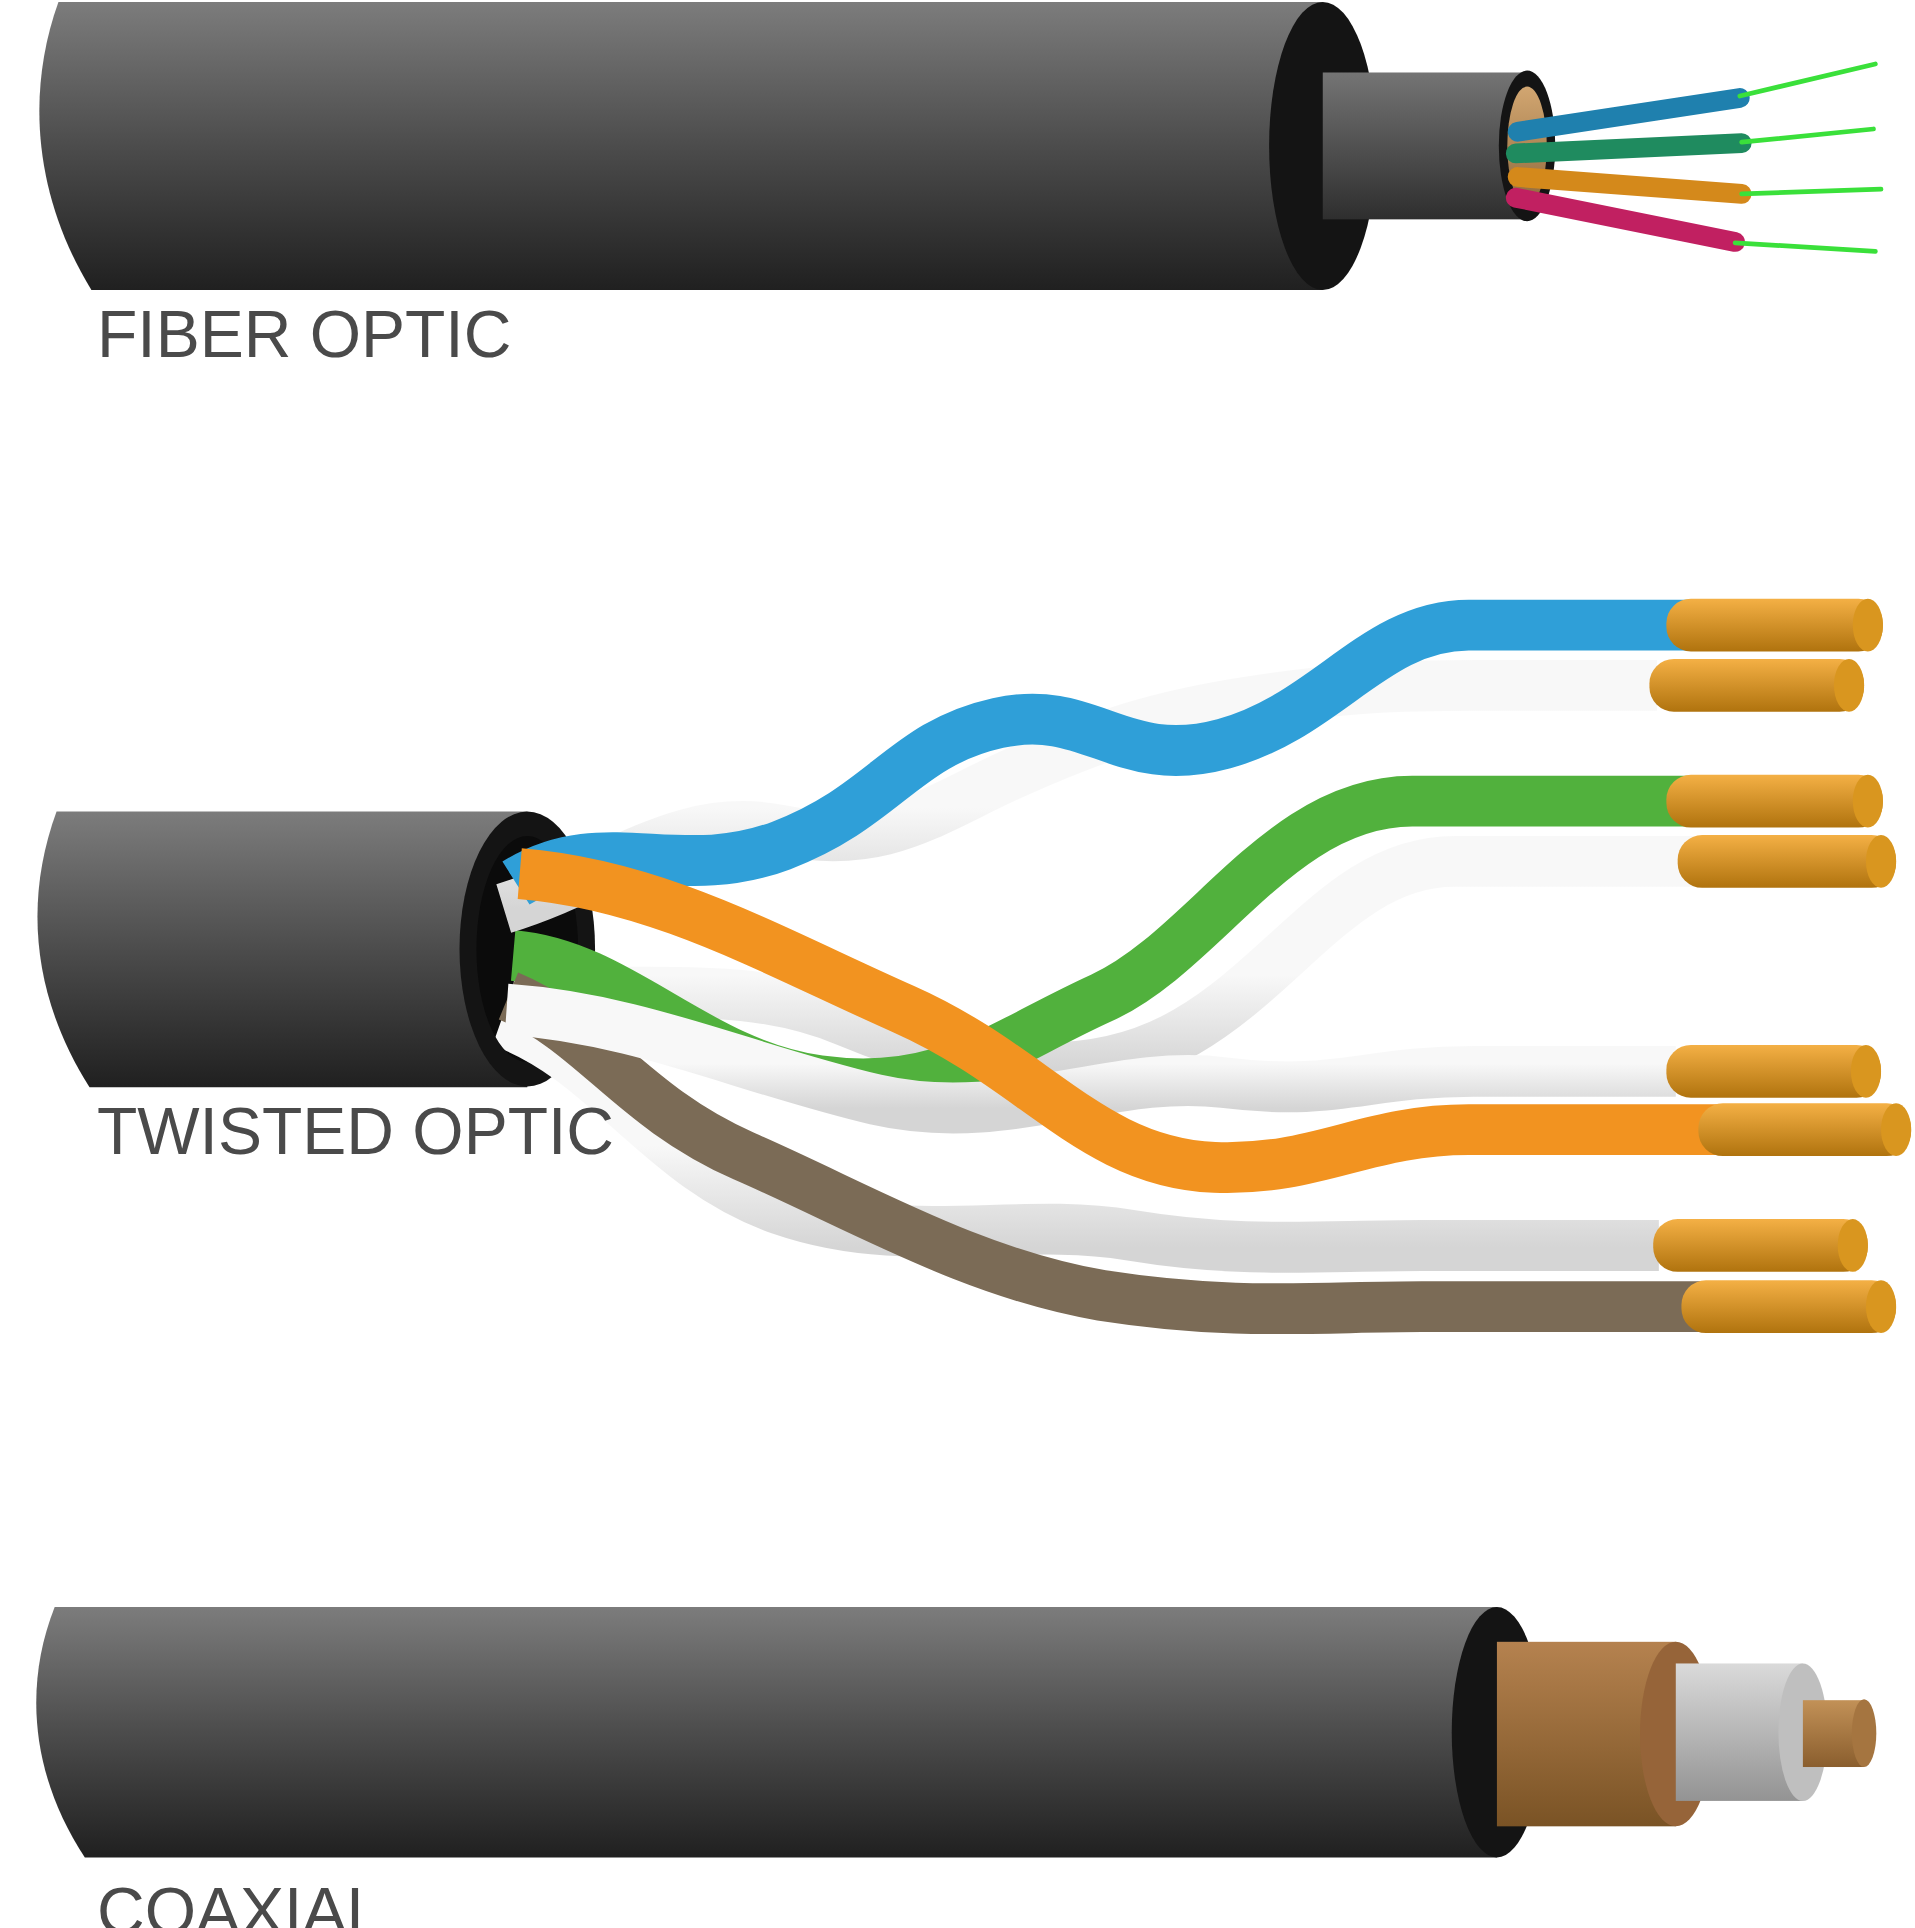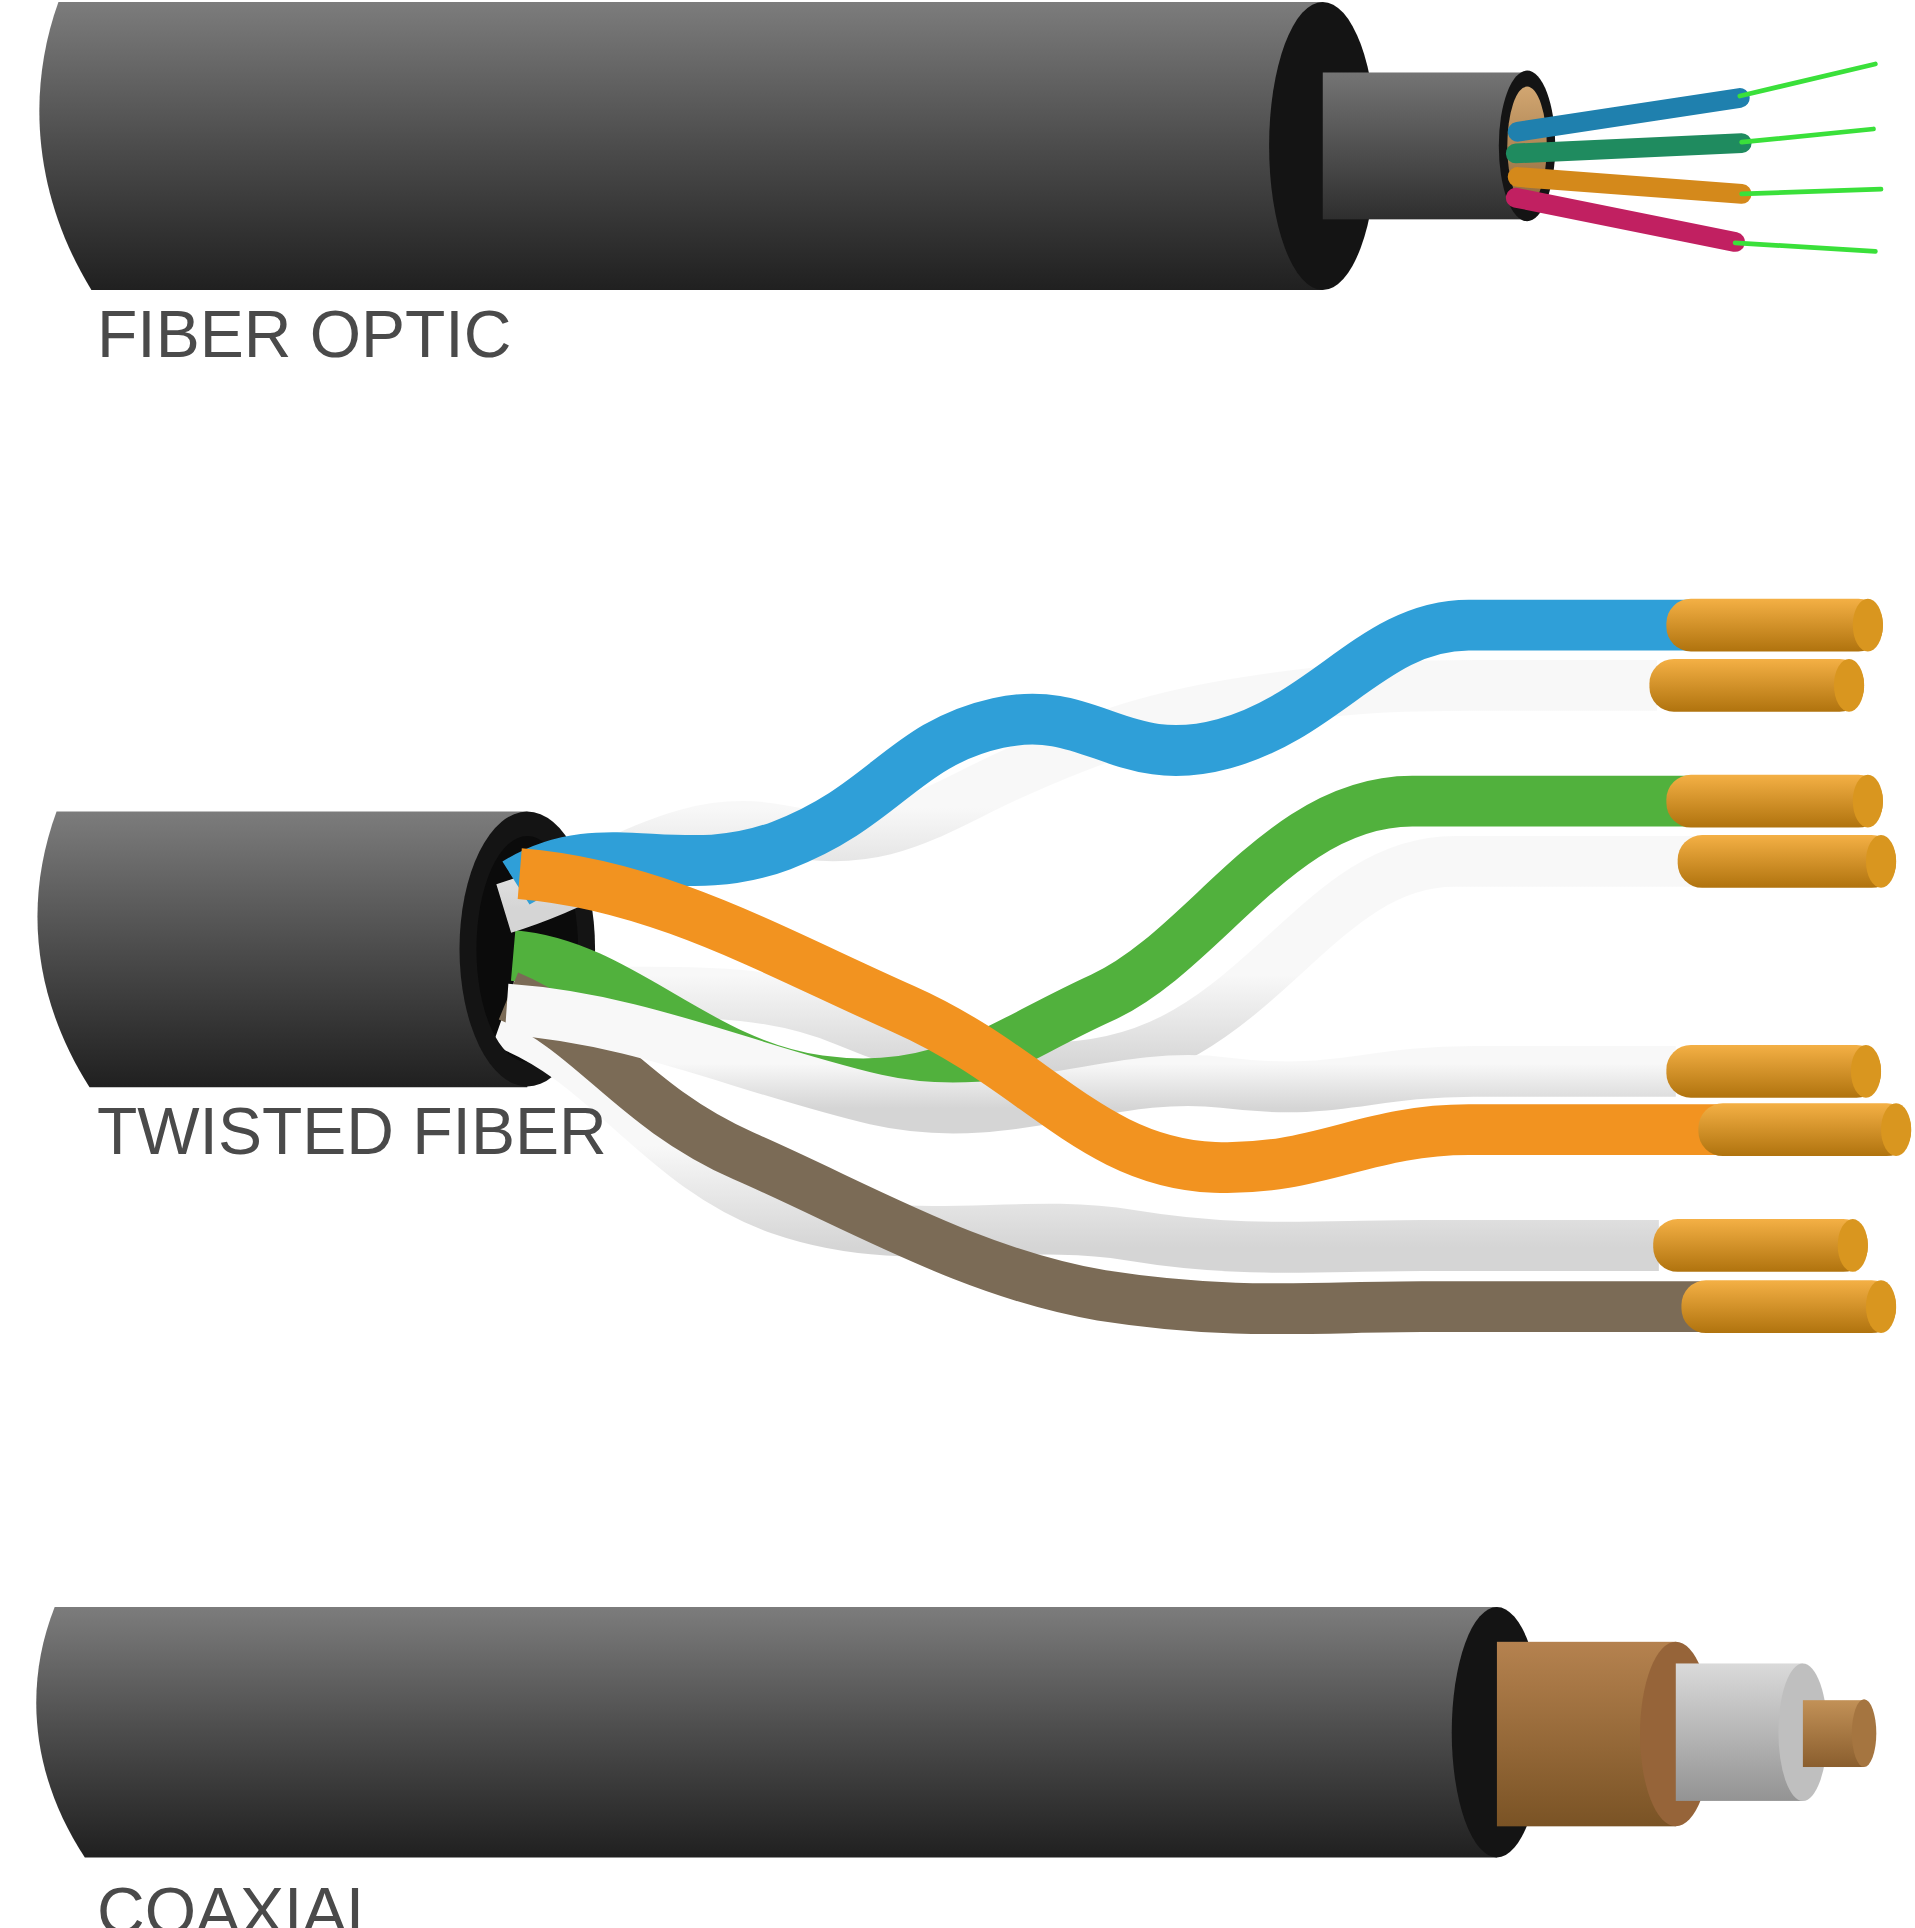--- a/index.html
+++ b/index.html
@@ -149,17 +149,17 @@
     <rect x="1590" y="1744" width="190" height="196" fill="url(#gradBraid)"></rect>
     <ellipse cx="1780" cy="1842" rx="38" ry="98" fill="#966439"></ellipse>
     <rect x="1780" y="1767" width="135" height="146" fill="url(#gradDielectric)"></rect>
     <ellipse cx="1915" cy="1840" rx="26" ry="73" fill="#bfbfbf"></ellipse>
     <rect x="1915" y="1806" width="65" height="71" fill="url(#gradCore)"></rect>
     <ellipse cx="1980" cy="1841" rx="13" ry="36" fill="#a57540"></ellipse>
   </g>
 </svg>
 
 <div id="label-fiber" class="cable-label">FIBER OPTIC</div>
-<div id="label-twisted" class="cable-label">TWISTED FIBER</div>
+<div id="label-twisted" class="cable-label">TWISTED OPTIC</div>
 <div id="label-coax" class="cable-label">COAXIAL</div>
 
 </div>
 
 
 </body></html>

